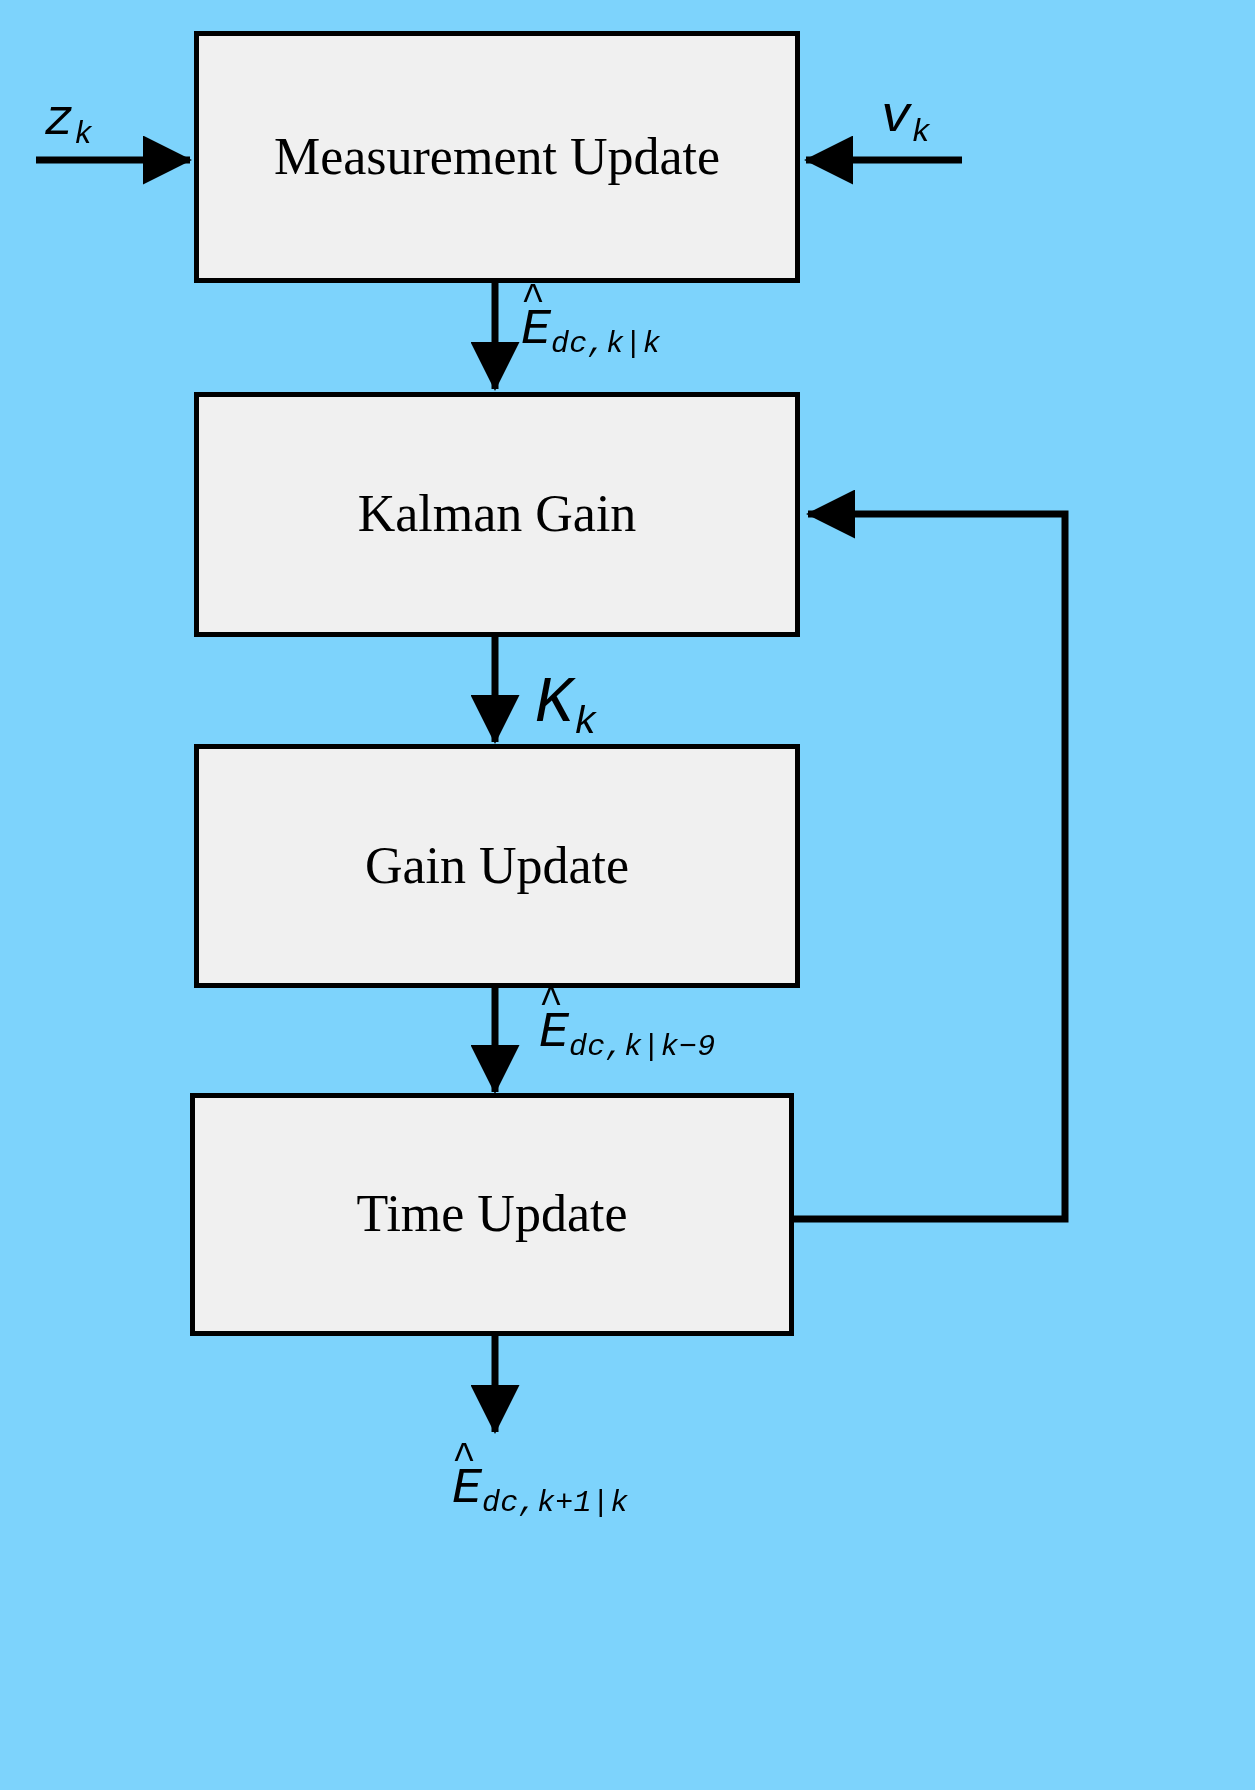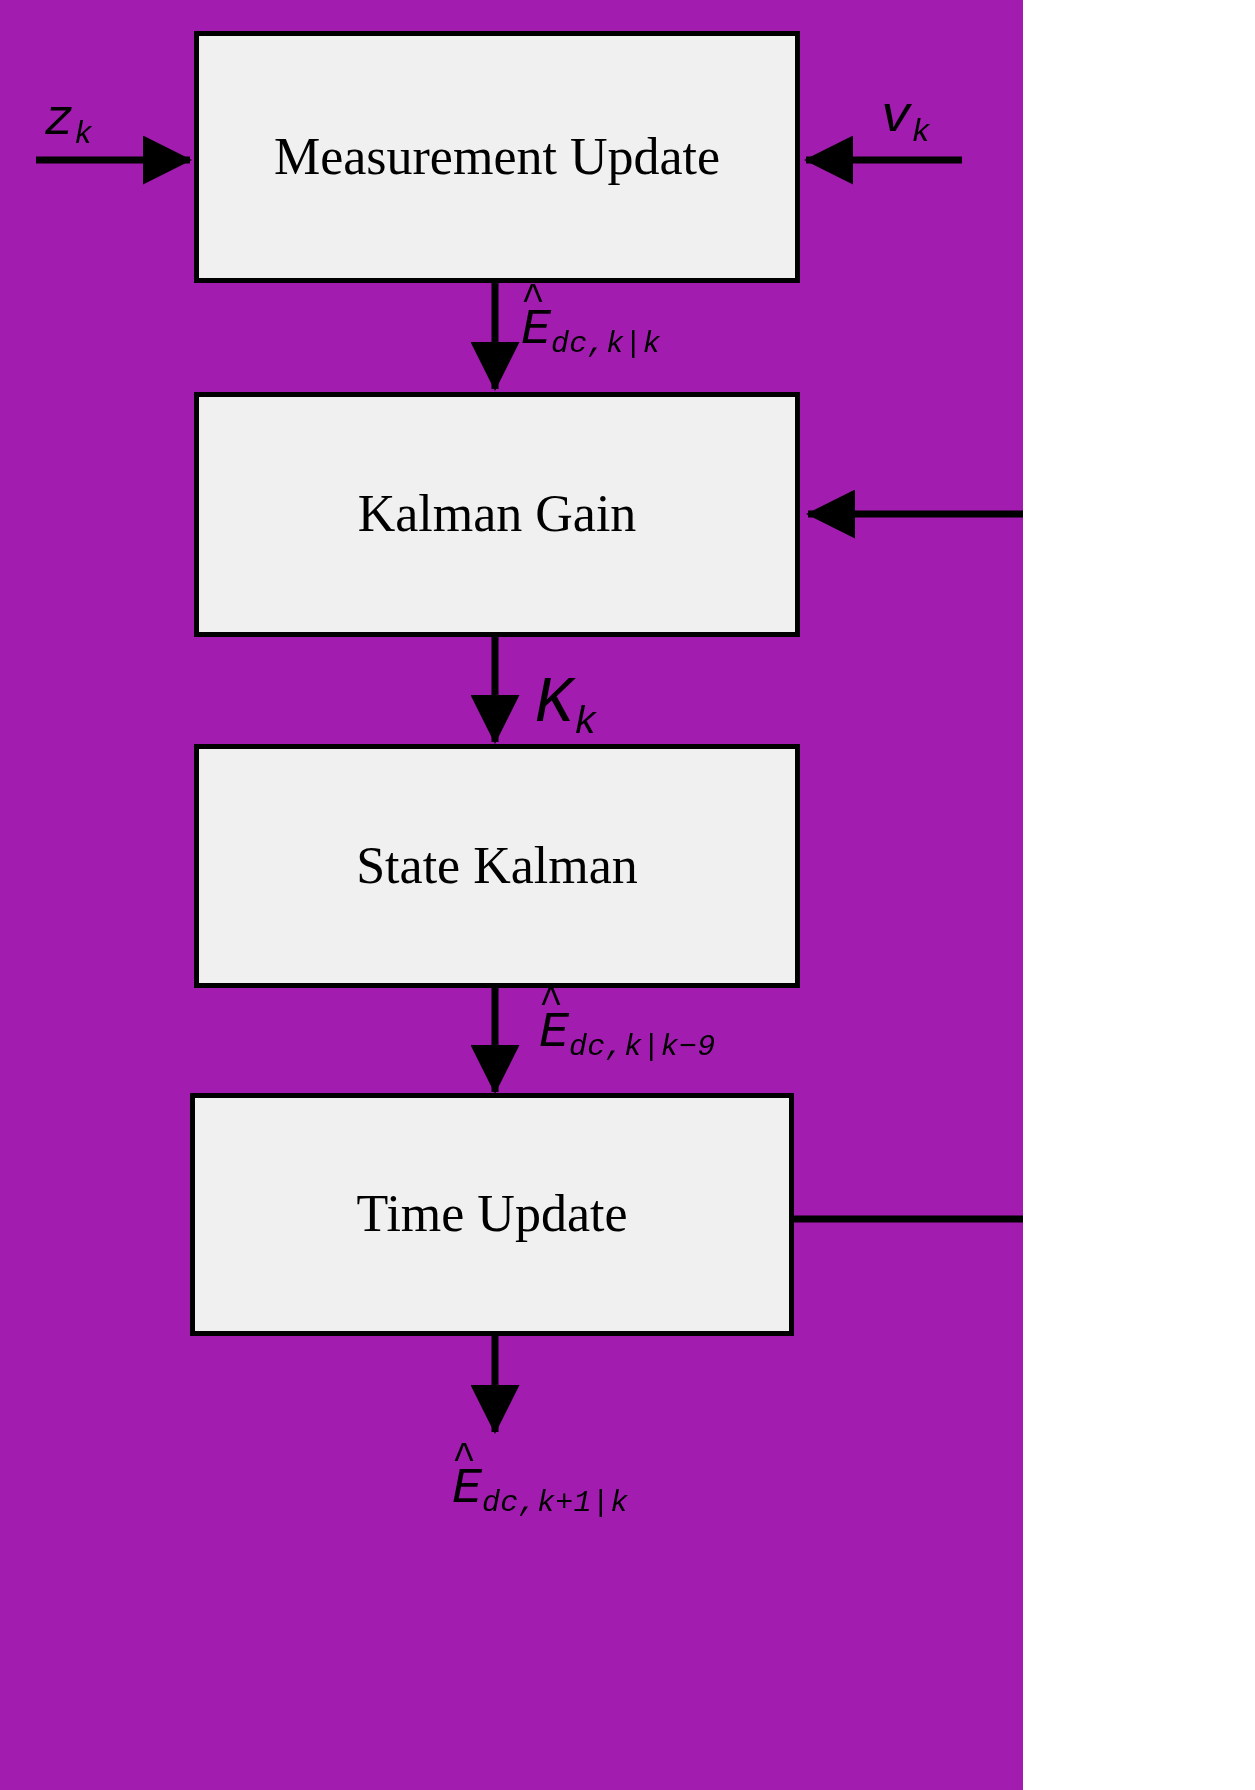--- a/index.html
+++ b/index.html
@@ -5,23 +5,23 @@
   html, body {
     margin: 0;
     padding: 0;
     background: #ffffff;
   }
   body {
     font-family: "Liberation Serif", "DejaVu Serif", serif;
   }
   #diagram {
     position: relative;
-    width: 1023px;
+    width: 1255px;
     height: 1790px;
-    background: #a21caf;
+    background: #7dd3fc;
     overflow: hidden;
   }
   #svg-layer {
     position: absolute;
     left: 0;
     top: 0;
     width: 1255px;
     height: 1790px;
   }
   .blk {
@@ -115,21 +115,21 @@
 
   <div class="blk" style="left:194px; top:31px; width:606px; height:252px;">
     <div class="blk-line">Measurement Update</div>
   </div>
 
   <div class="blk two-line" style="left:194px; top:392px; width:606px; height:245px;">
     <div class="blk-line">Kalman Gain</div>
   </div>
 
   <div class="blk" style="left:194px; top:744px; width:606px; height:244px;">
-    <div class="blk-line">State Kalman</div>
+    <div class="blk-line">Gain Update</div>
   </div>
 
   <div class="blk" style="left:190px; top:1093px; width:604px; height:243px;justify-content:center;">
     <div class="blk-line">Time Update</div>
   </div>
 
   <div class="lbl plain" style="left:44px; top:96px; font-size:50px;">
     <span class="base">z</span><sub>k</sub>
   </div>
 

